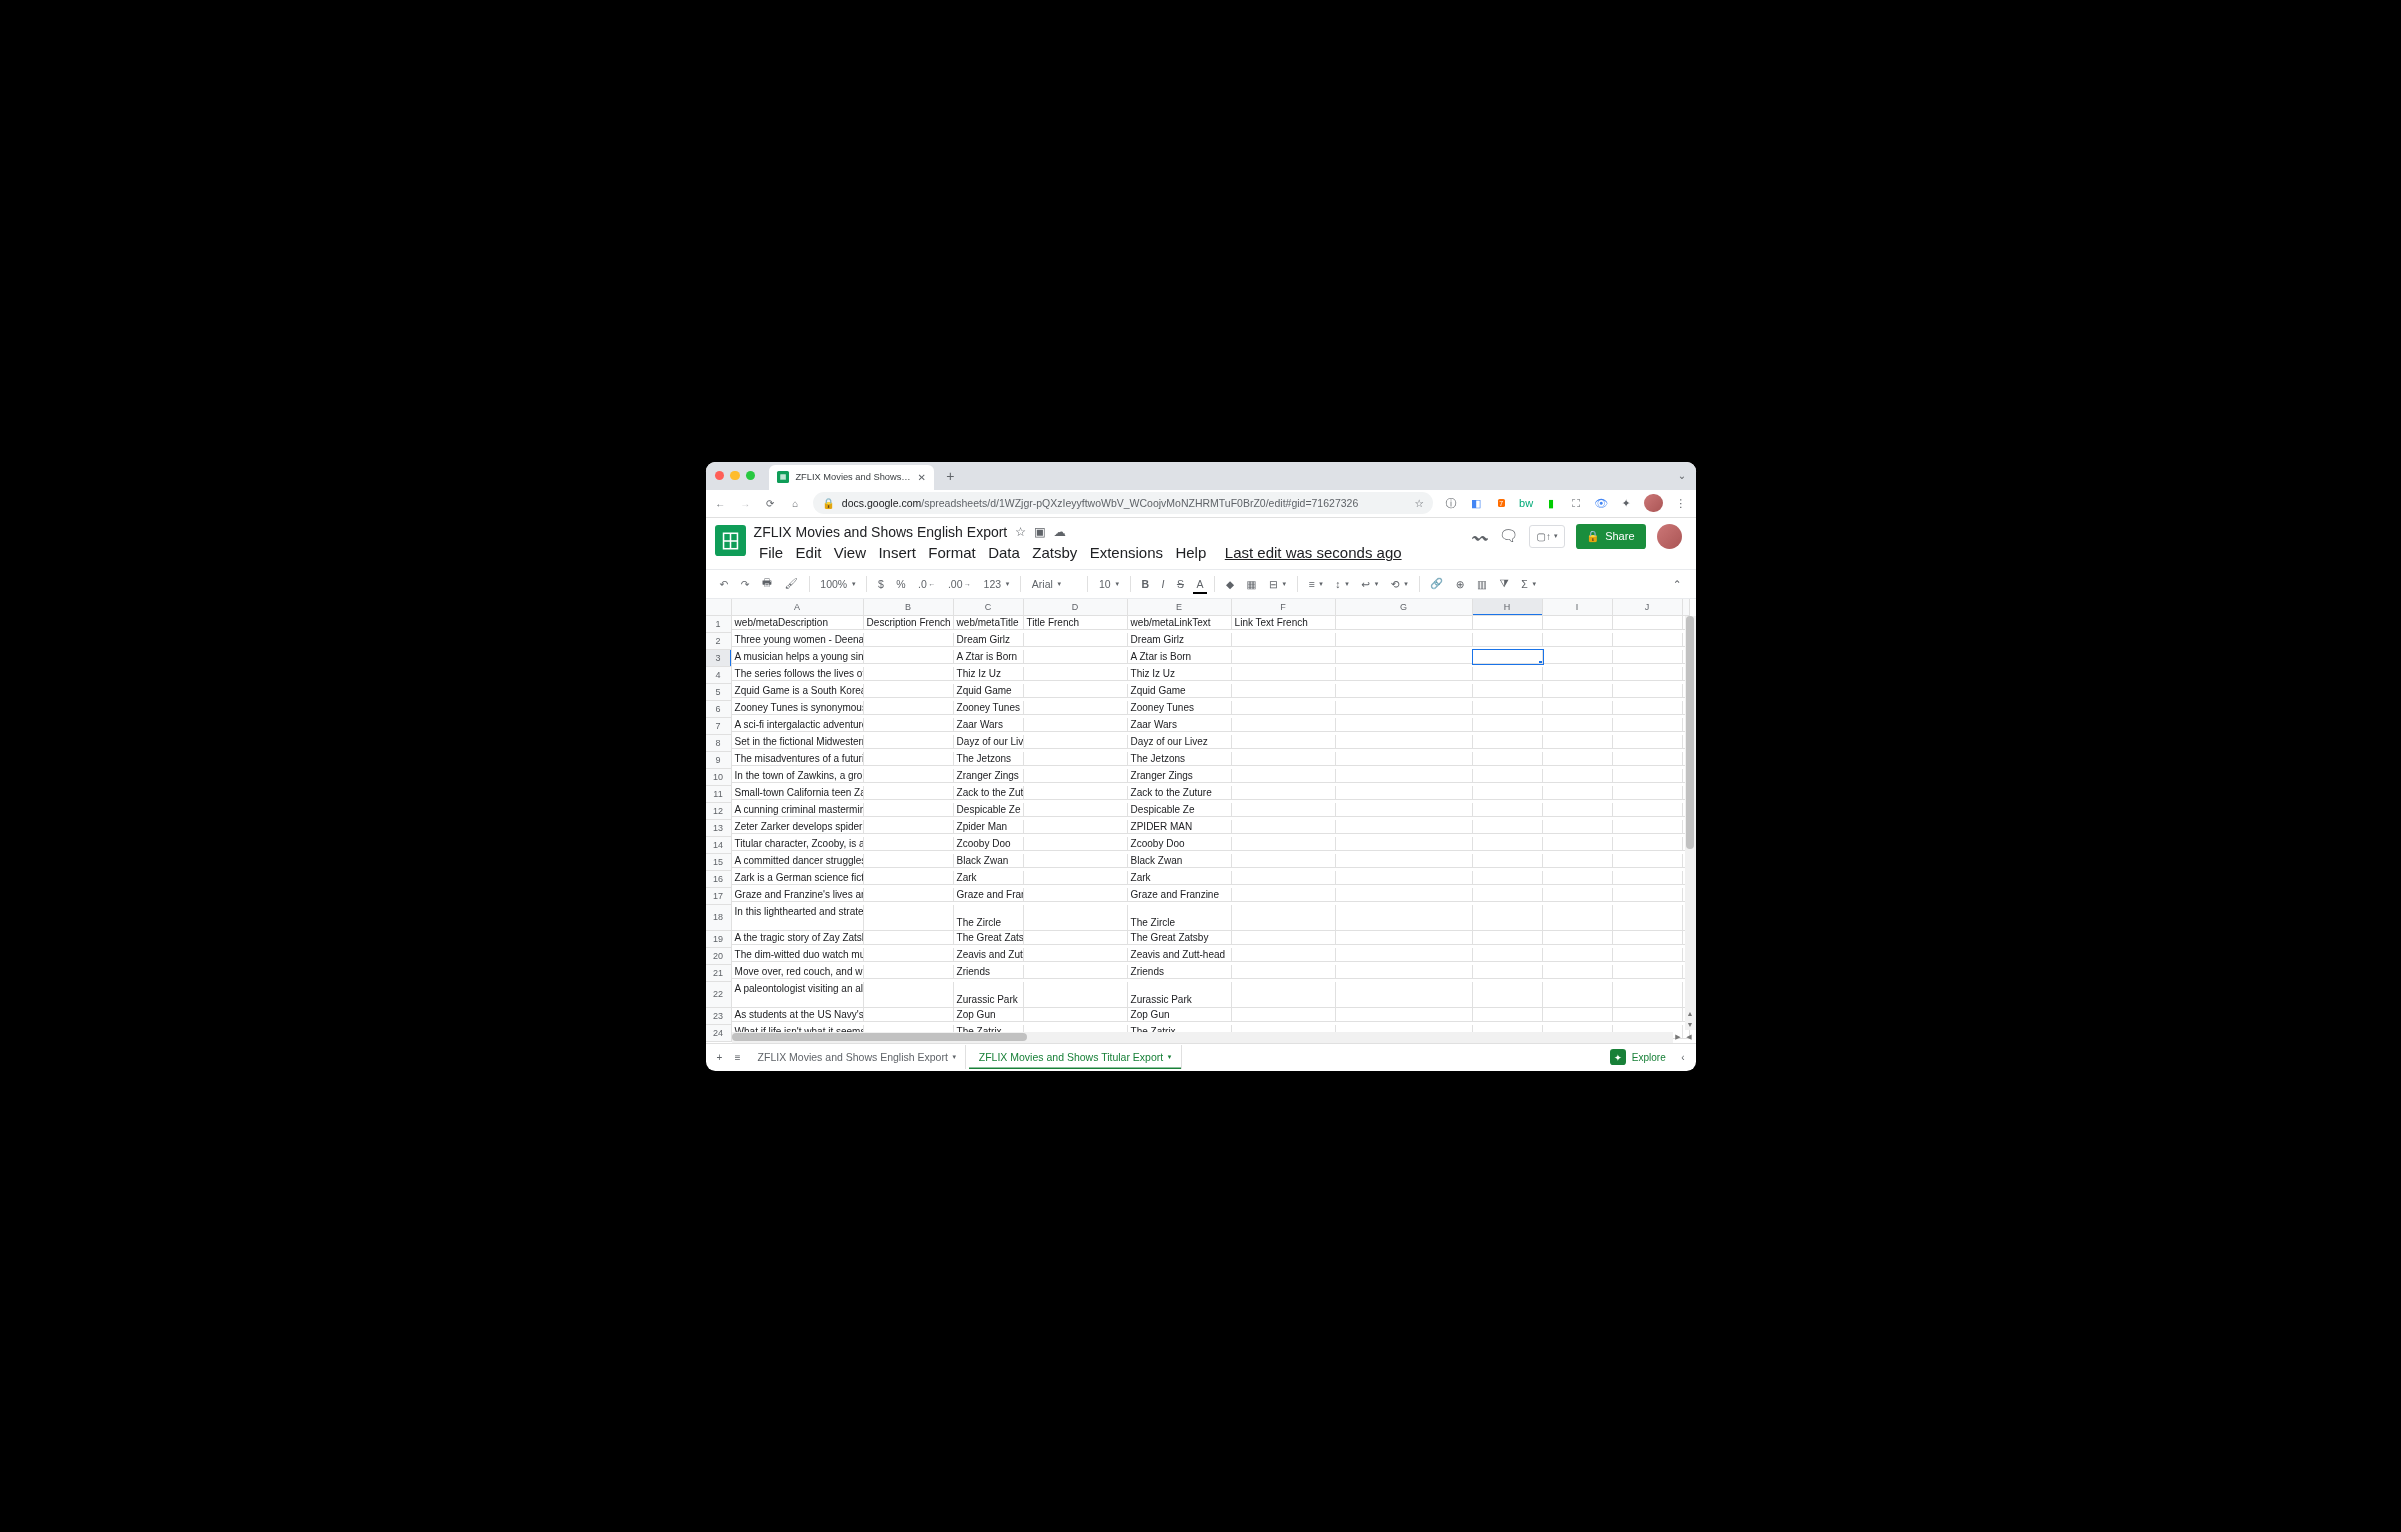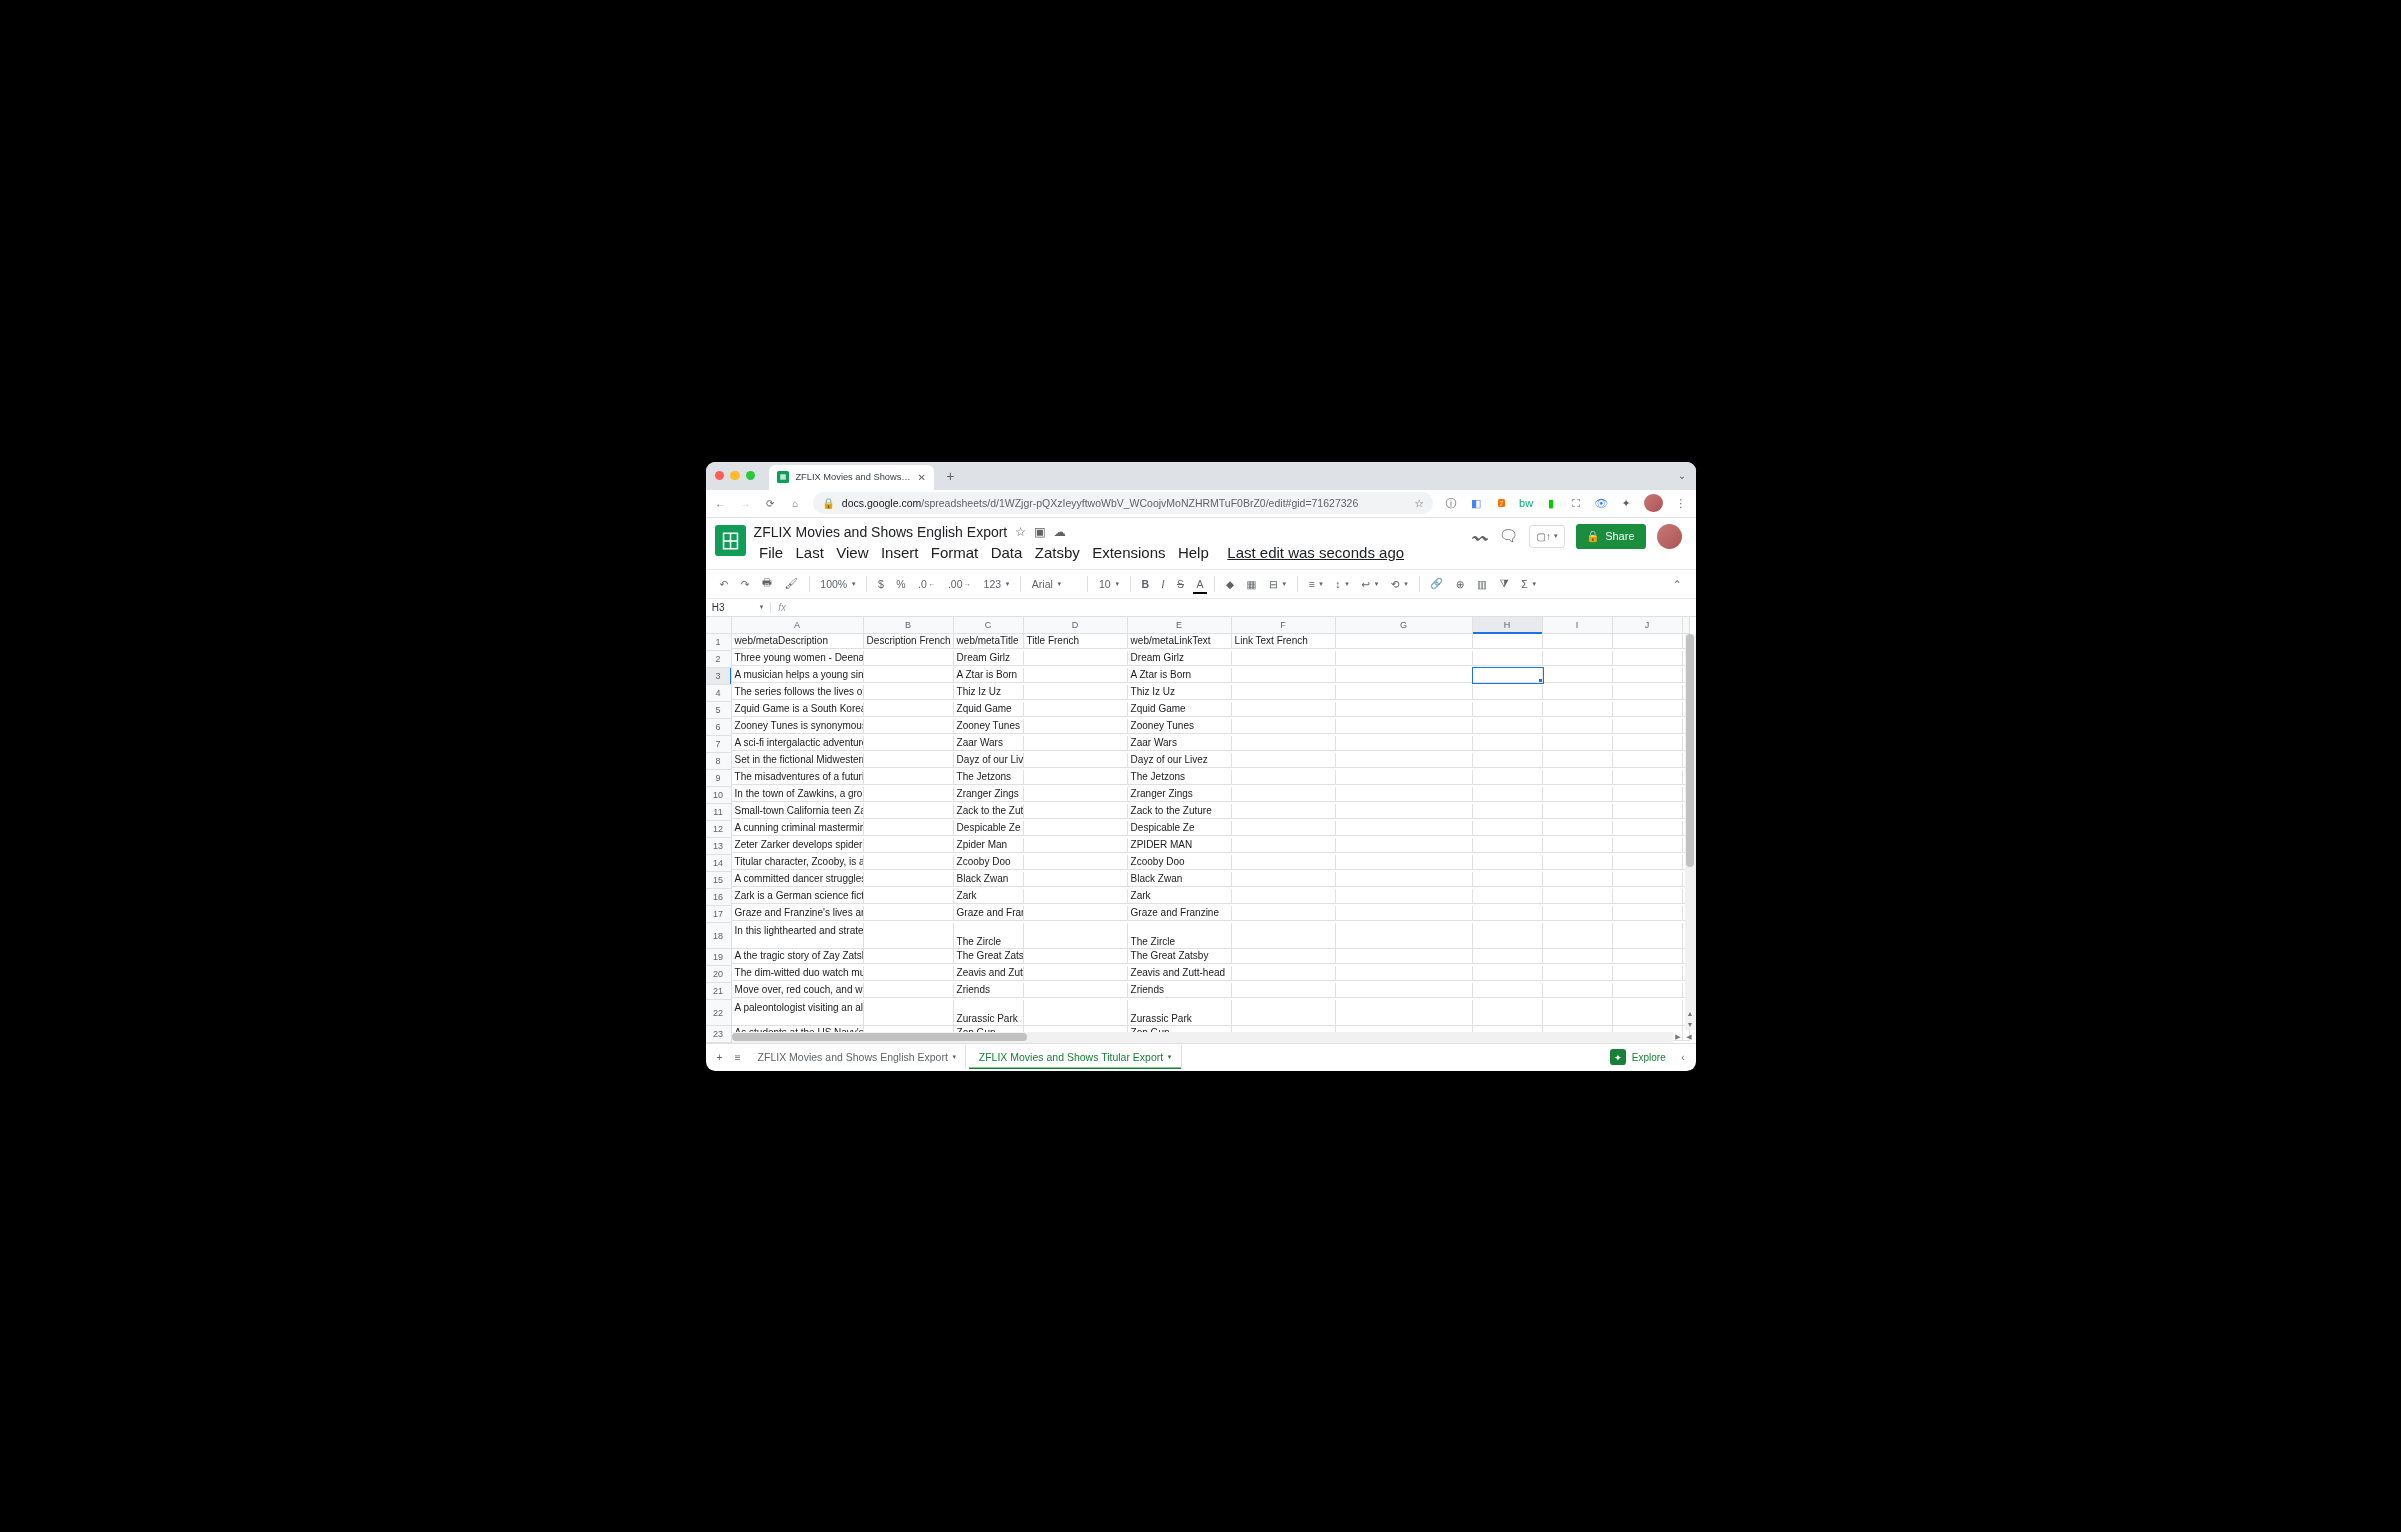--- a/index.html
+++ b/index.html
@@ -147,21 +147,21 @@
     </div>
     <div class="doc-meta">
       <div class="doc-title-row">
         <span class="doc-title">ZFLIX Movies and Shows English Export</span>
         <span class="title-icon">☆</span>
         <span class="title-icon">▣</span>
         <span class="title-icon">☁</span>
       </div>
       <div class="menubar">
         <span>File</span>
-        <span>Last</span>
+        <span>Edit</span>
         <span>View</span>
         <span>Insert</span>
         <span>Format</span>
         <span>Data</span>
         <span>Zatsby</span>
         <span>Extensions</span>
         <span>Help</span>
         <span class="last-edit">Last edit was seconds ago</span>
       </div>
     </div>
@@ -225,28 +225,20 @@
     <div class="tb-item tb-dd">⟲</div>
     <div class="tb-sep"></div>
     <div class="tb-item">🔗</div>
     <div class="tb-item">⊕</div>
     <div class="tb-item">▥</div>
     <div class="tb-item">⧩</div>
     <div class="tb-item tb-dd">Σ</div>
     <div class="tb-item collapse">⌃</div>
   </div>
 
-  <div class="fxbar">
-    <div class="namebox">
-      <span>H3</span>
-      <span style="font-size:7px;color:#5f6368">▾</span>
-    </div>
-    <div class="fx">fx</div>
-    <div style="flex:1"></div>
-  </div>
 
   <div class="grid-wrap">
     <div class="grid" id="grid">
         <div class="corner"></div>
         <div class="colhdr">A</div>
         <div class="colhdr">B</div>
         <div class="colhdr">C</div>
         <div class="colhdr">D</div>
         <div class="colhdr">E</div>
         <div class="colhdr">F</div>

